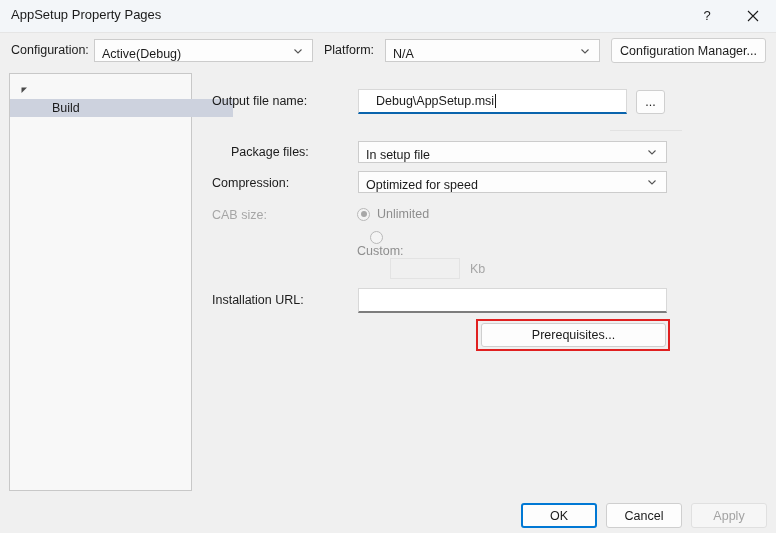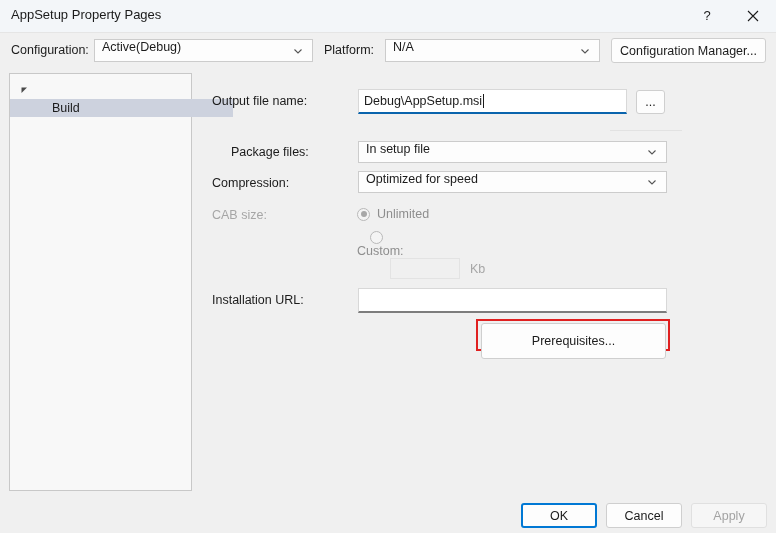--- a/index.html
+++ b/index.html
@@ -53,21 +53,21 @@
     white-space: nowrap;
   }
   .lbl-disabled { color: #a6a6a6; }
 
   .combo {
     position: absolute;
     background: #fdfdfd;
     border: 1px solid #cccccc;
     box-sizing: border-box;
     display: flex;
-    align-items: flex-start;
+    align-items: flex-end;
     padding-left: 7px;
     font-size: 12.5px;
     color: #1b1b1b;
     white-space: nowrap;
   }
   .combo .chev {
     position: absolute;
     right: 8px; top: 50%;
     transform: translateY(-50%);
     width: 12px; height: 12px;
@@ -129,21 +129,21 @@
   .tri svg { display: block; }
 
   
   .textfield {
     position: absolute;
     box-sizing: border-box;
     background: #ffffff;
     border: 1px solid #d8d8d8;
     display: flex;
     align-items: center;
-    padding-left: 5px;
+    padding-left: 17px;
     font-size: 12.5px;
     color: #1b1b1b;
     white-space: nowrap;
   }
   .textfield.focused {
     border-bottom: 2px solid #0a64ad;
   }
   .textfield.bottomgray {
     border-bottom: 2px solid #7d7d7d;
   }
@@ -310,21 +310,21 @@
 <div class="lbl lbl-disabled" style="left:470px; top:262px;">Kb</div>
 
 <div class="lbl" style="left:212px; top:293px;">Installation URL:</div>
 
 <div class="textfield bottomgray" style="left:358px; top:288px; width:309px; height:25px;">
   <span></span>
 </div>
 
 <div class="redbox" style="left:476px; top:319px; width:194px; height:32px;"></div>
 
-<div class="btn" style="left:481px; top:323px; width:185px; height:36px;">
+<div class="btn" style="left:481px; top:323px; width:185px; height:24px;">
   <span>Prerequisites...</span>
 </div>
 
 <div class="btn btn-focus" style="left:521px; top:503px; width:76px; height:25px;">
   <span>OK</span>
 </div>
 
 <div class="btn" style="left:606px; top:503px; width:76px; height:25px;">
   <span>Cancel</span>
 </div>

